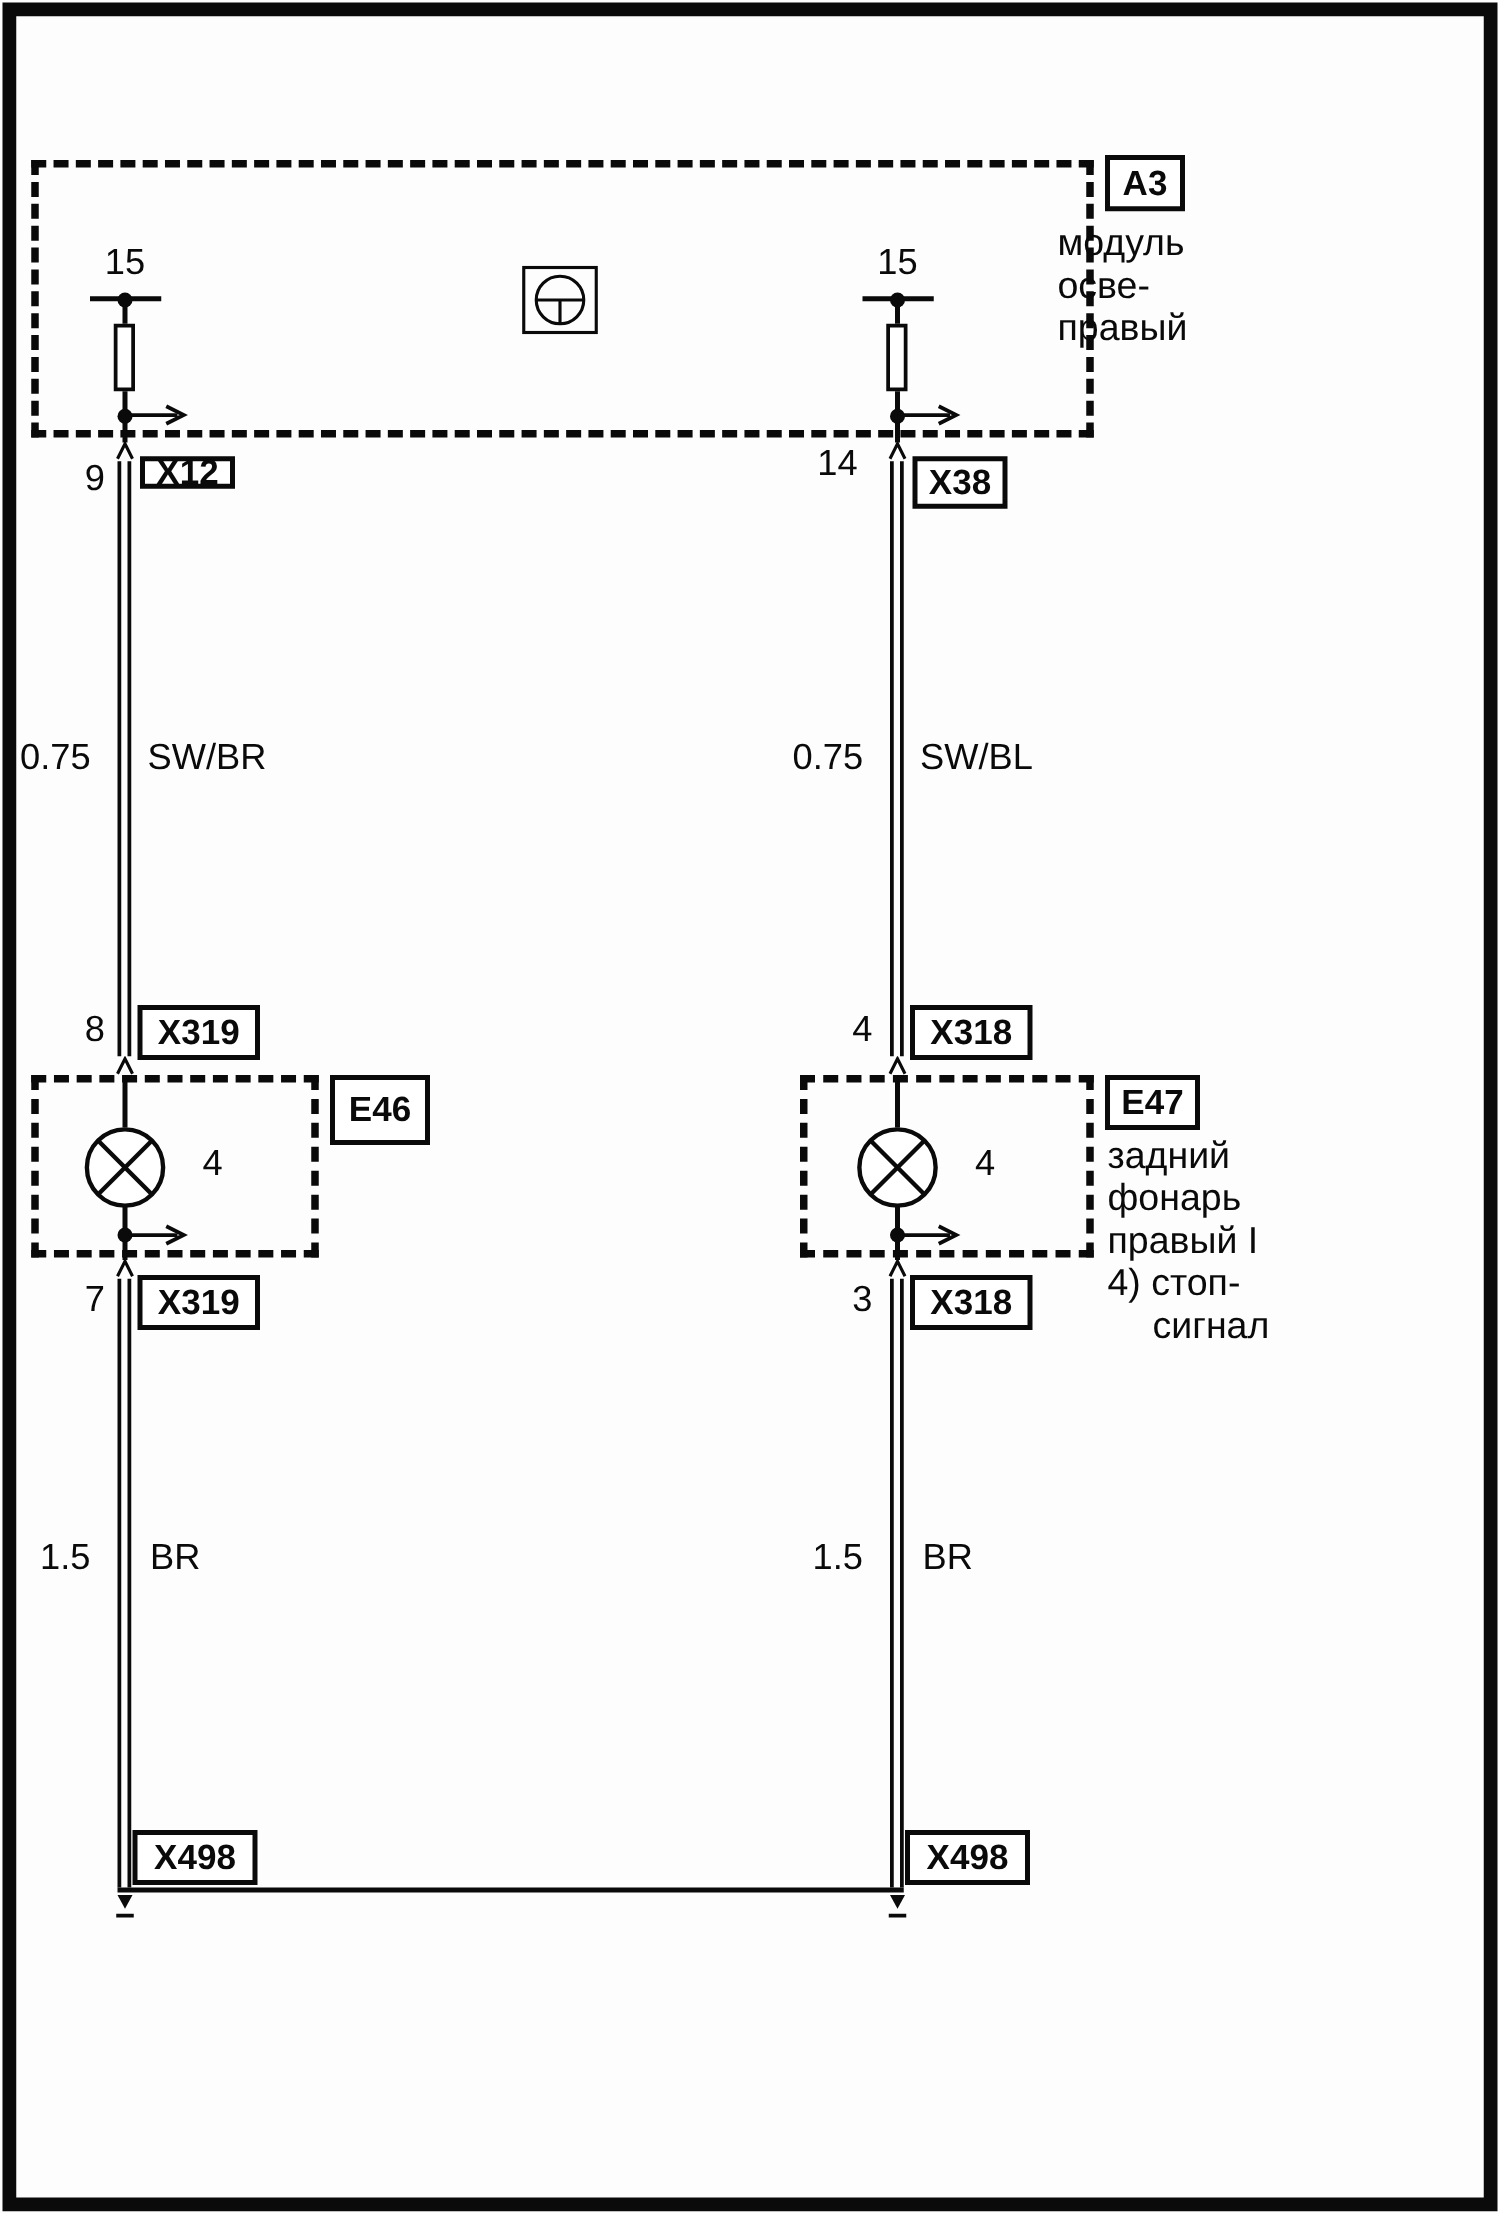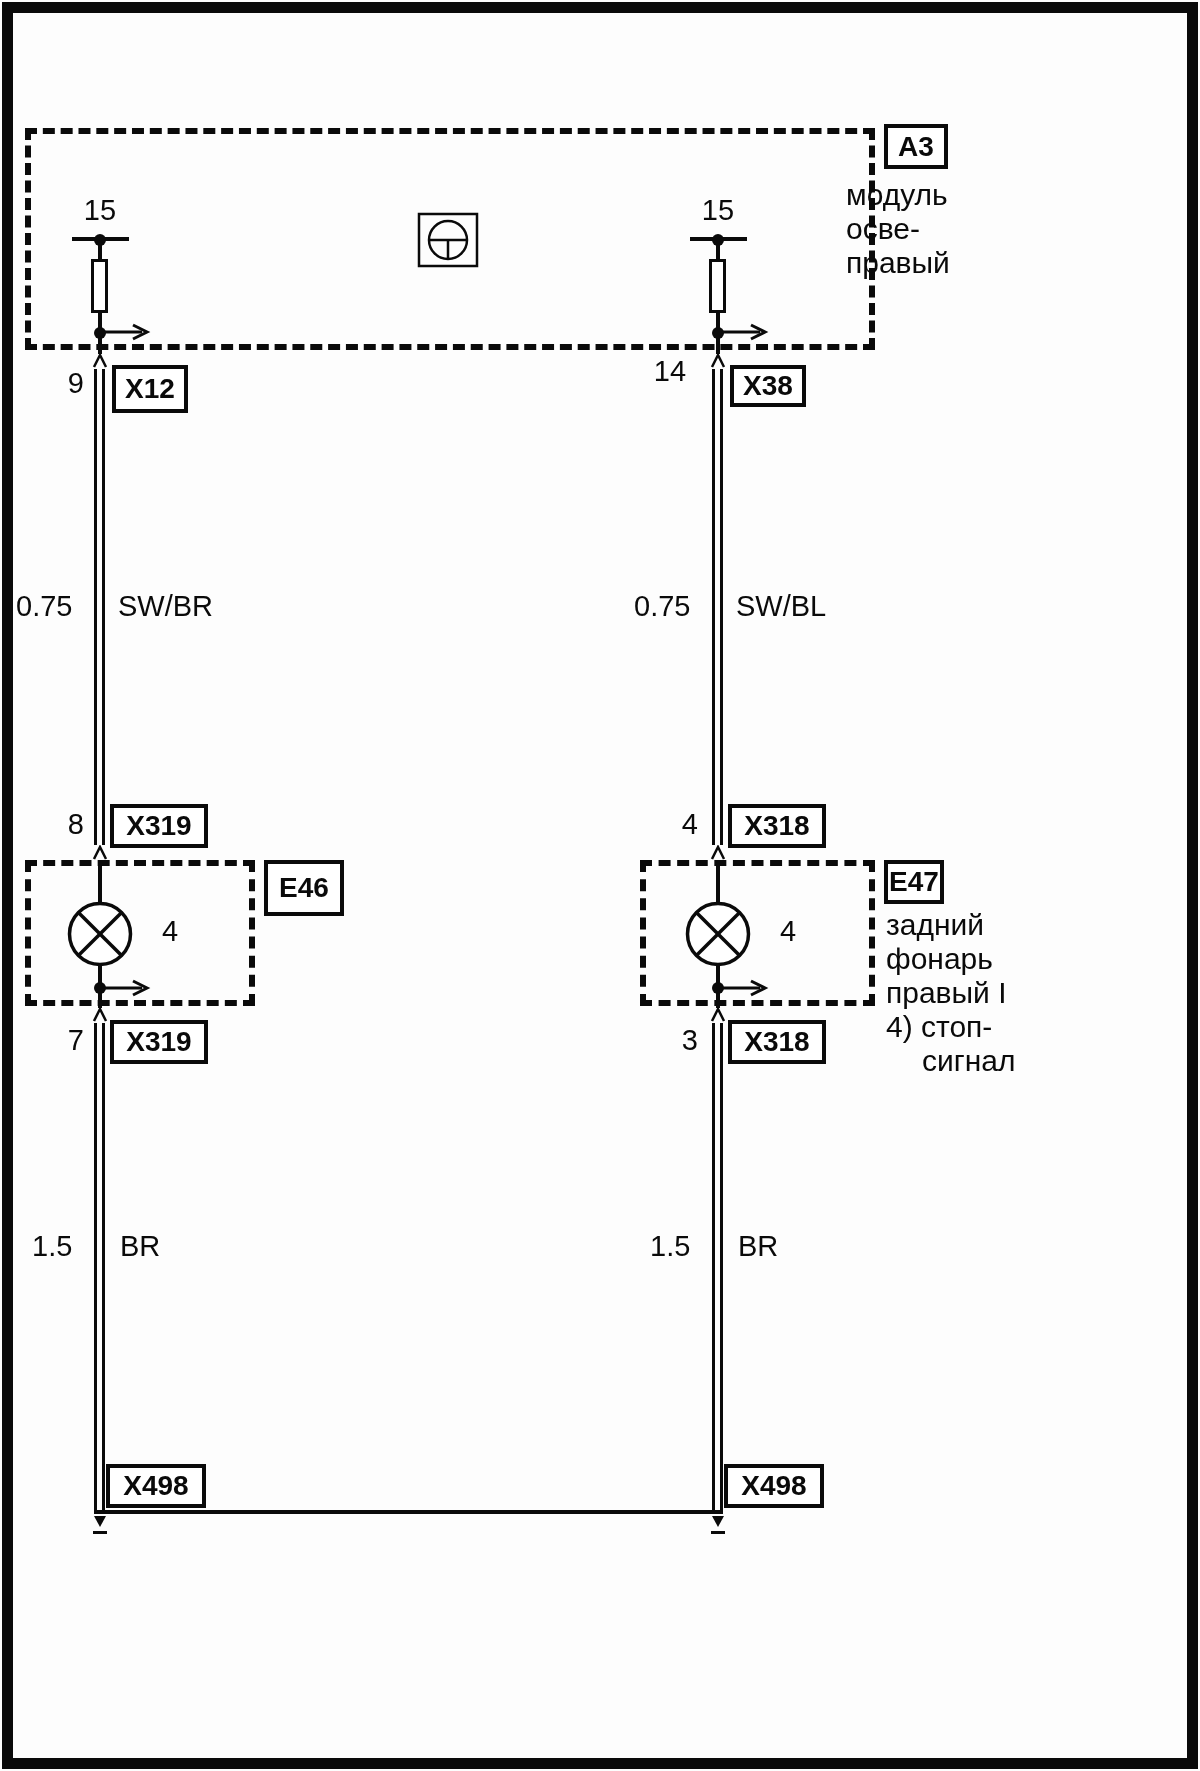--- a/index.html
+++ b/index.html
@@ -152,23 +152,23 @@
   <div class="icon" style="left:710px;top:1514px;">
     <svg width="16" height="16" viewBox="0 0 16 16">
         <polygon points="2,2 14,2 8,13" fill="#0a0a0a"></polygon>
       </svg>
   </div>
   <div class="h" style="left:93px;top:1531px;width:14px;height:3px;"></div>
   <div class="h" style="left:711px;top:1531px;width:14px;height:3px;"></div>
 
   <div class="lbox" style="left:884px;top:124px;width:64px;height:45px;">A3</div>
   <div class="lbox" style="left:264px;top:860px;width:80px;height:56px;">E46</div>
-  <div class="lbox" style="left:884px;top:860px;width:60px;height:44px;">E47</div>
-
-  <div class="lbox" style="left:112px;top:365px;width:76px;height:48px;">X12</div>
+  <div class="lbox" style="left:884px;top:860px;width:76px;height:44px;">E47</div>
+
+  <div class="lbox" style="left:112px;top:365px;width:76px;height:26px;">X12</div>
   <div class="lbox" style="left:730px;top:365px;width:76px;height:42px;">X38</div>
   <div class="lbox" style="left:110px;top:804px;width:98px;height:44px;">X319</div>
   <div class="lbox" style="left:728px;top:804px;width:98px;height:44px;">X318</div>
   <div class="lbox" style="left:110px;top:1020px;width:98px;height:44px;">X319</div>
   <div class="lbox" style="left:728px;top:1020px;width:98px;height:44px;">X318</div>
   <div class="lbox" style="left:106px;top:1464px;width:100px;height:44px;">X498</div>
   <div class="lbox" style="left:724px;top:1464px;width:100px;height:44px;">X498</div>
 
   <div class="t tr" style="left:40px;top:369px;width:44px;">9</div>
   <div class="t tr" style="left:646px;top:357px;width:48px;text-align:center;">14</div>

